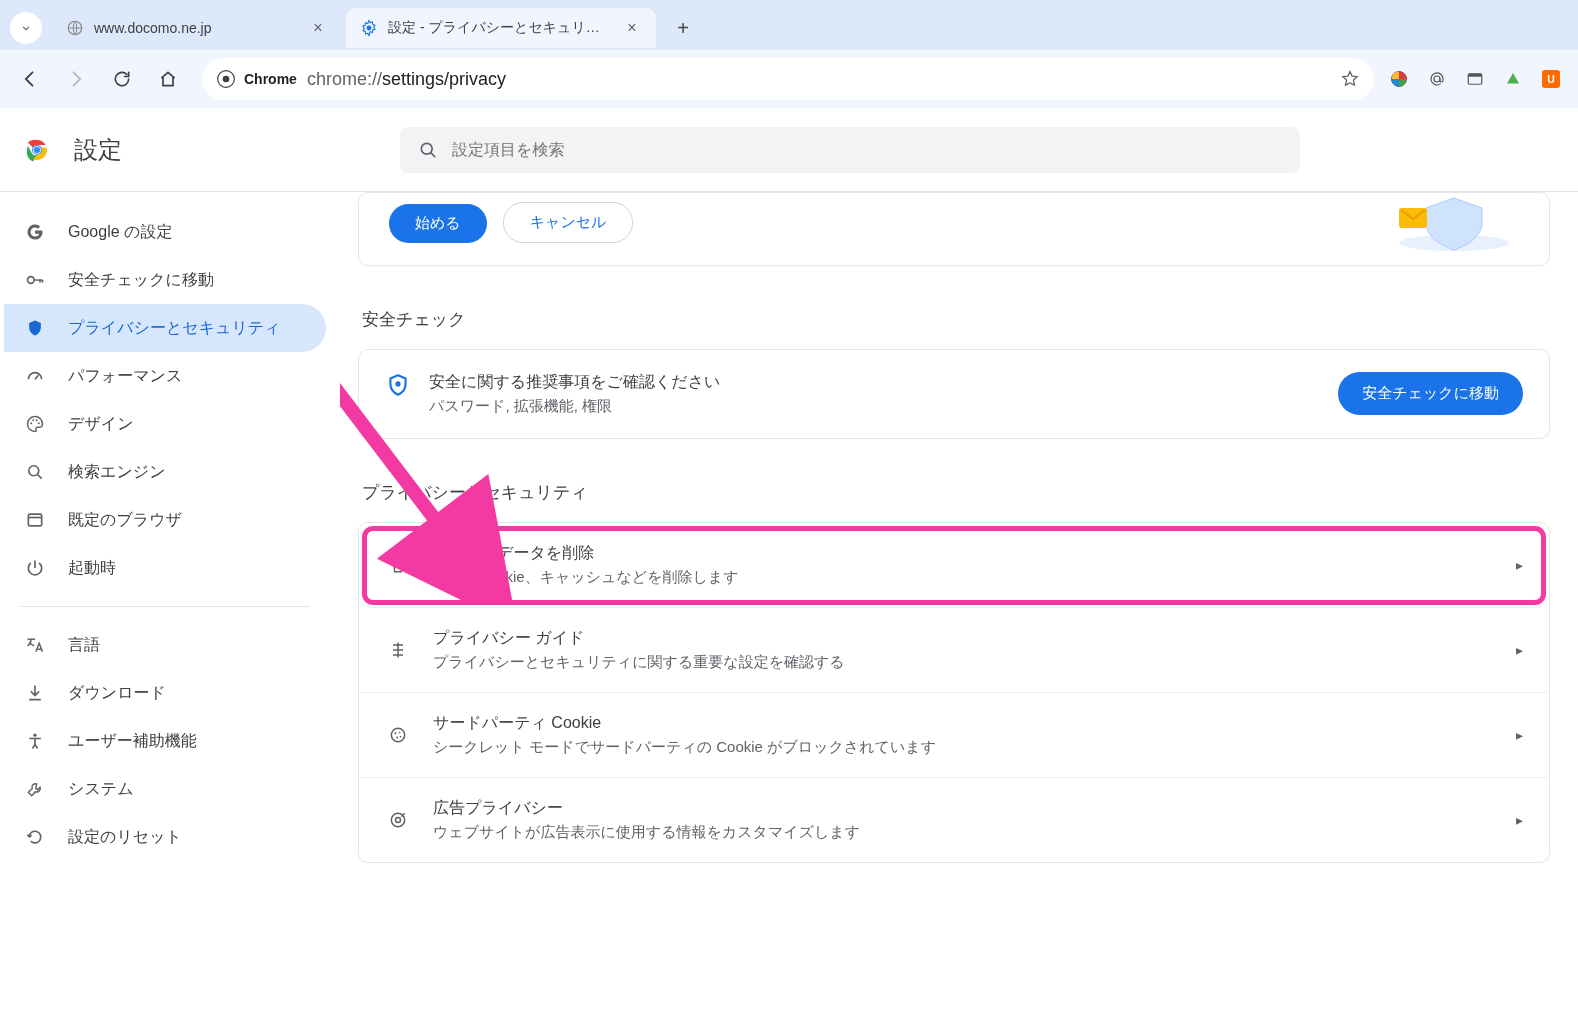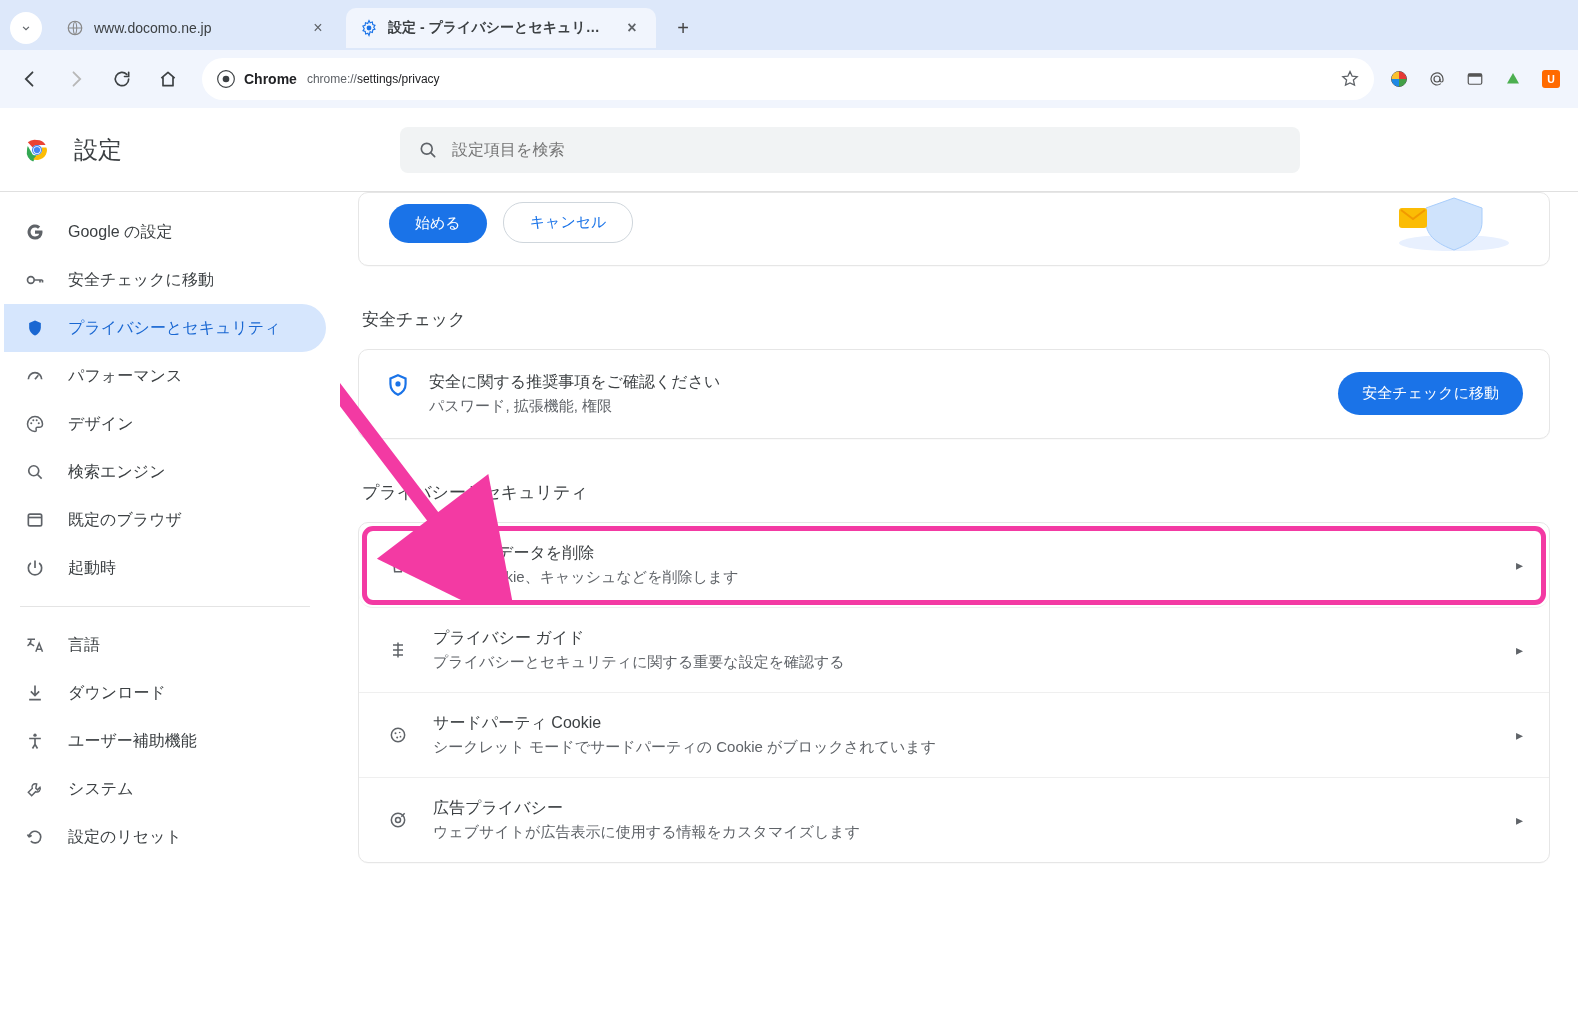--- a/index.html
+++ b/index.html
@@ -4,32 +4,32 @@
 <style>
 * { box-sizing: border-box; margin: 0; padding: 0; }
 body { font-family: "Hiragino Sans", "Meiryo", Arial, sans-serif; font-size: 14px; color: #202124; background: #fff; overflow: hidden; width: 1578px; height: 1010px; }
 
 
 .browser-chrome { background: #dde8fa; }
 .tab-strip { display: flex; align-items: center; height: 50px; padding: 6px 11px 0 4px; gap: 4px; }
 .tab-strip .menu-chevron { width: 32px; height: 32px; display:flex;align-items:center;justify-content:center;border-radius:50%; background:#fff; margin:0 6px; cursor:pointer; }
 .tab { display: flex; align-items: center; height: 40px; padding: 0 14px; border-radius: 10px 10px 0 0; min-width: 290px; max-width: 310px; gap: 10px; cursor:pointer; }
 .tab.inactive { background: transparent; }
-.tab.active { background: #f1f5fd; font-weight: bold; }
+.tab.active { background: #f1f5fd; }
 .tab .favicon { width: 18px; height: 18px; display:flex;align-items:center;justify-content:center; }
 .tab .title { flex:1; font-size: 14px; color: #3c4043; white-space:nowrap; overflow:hidden; text-overflow:ellipsis; }
 .tab .close { font-size: 16px; color:#5f6368; width:20px;text-align:center; }
 .newtab-btn { width:34px;height:34px;display:flex;align-items:center;justify-content:center;border-radius:50%;cursor:pointer;font-size:20px;color:#444; margin-left:6px; }
 
 .toolbar { display:flex; align-items:center; height:58px; padding:0 10px; gap:6px; background:#f1f5fd; }
 .tbtn { width:40px; height:40px; display:flex;align-items:center;justify-content:center;border-radius:50%;cursor:pointer;color:#3c4043; }
 .tbtn.disabled { color:#b0b0b0; }
 .omnibox { flex:1; display:flex; align-items:center; background:#fff; border-radius: 22px; height:42px; padding:0 14px; gap:10px; margin:0 8px; }
 .omnibox .chrome-chip { display:flex;align-items:center;gap:8px;font-weight:600;color:#202124; }
-.omnibox .url { color:#5f6368; font-size:12px; }
+.omnibox .url { color:#5f6368; font-size:18px; }
 .omnibox .url .dark { color:#202124; }
 .ext-icons { display:flex; gap:16px; padding-right:6px; align-items:center; }
 .ext-icons .ext { width:22px;height:22px; display:flex;align-items:center;justify-content:center; }
 
 
 .settings-header { display:flex; align-items:center; height:84px; border-bottom:1px solid #e0e0e0; padding:0 22px; gap:22px; background:#fff; }
 .settings-title { font-size:24px; color:#3c4043; }
 .search-wrap { flex:1; display:flex; justify-content:center; }
 .search-box { width: 900px; max-width: 70%; height:46px; background:#f1f3f4; border-radius:8px; display:flex; align-items:center; padding:0 18px; gap:14px; color:#5f6368; }
 .search-box input { border:none; background:transparent; font-size:16px; flex:1; outline:none; color:#3c4043; }

